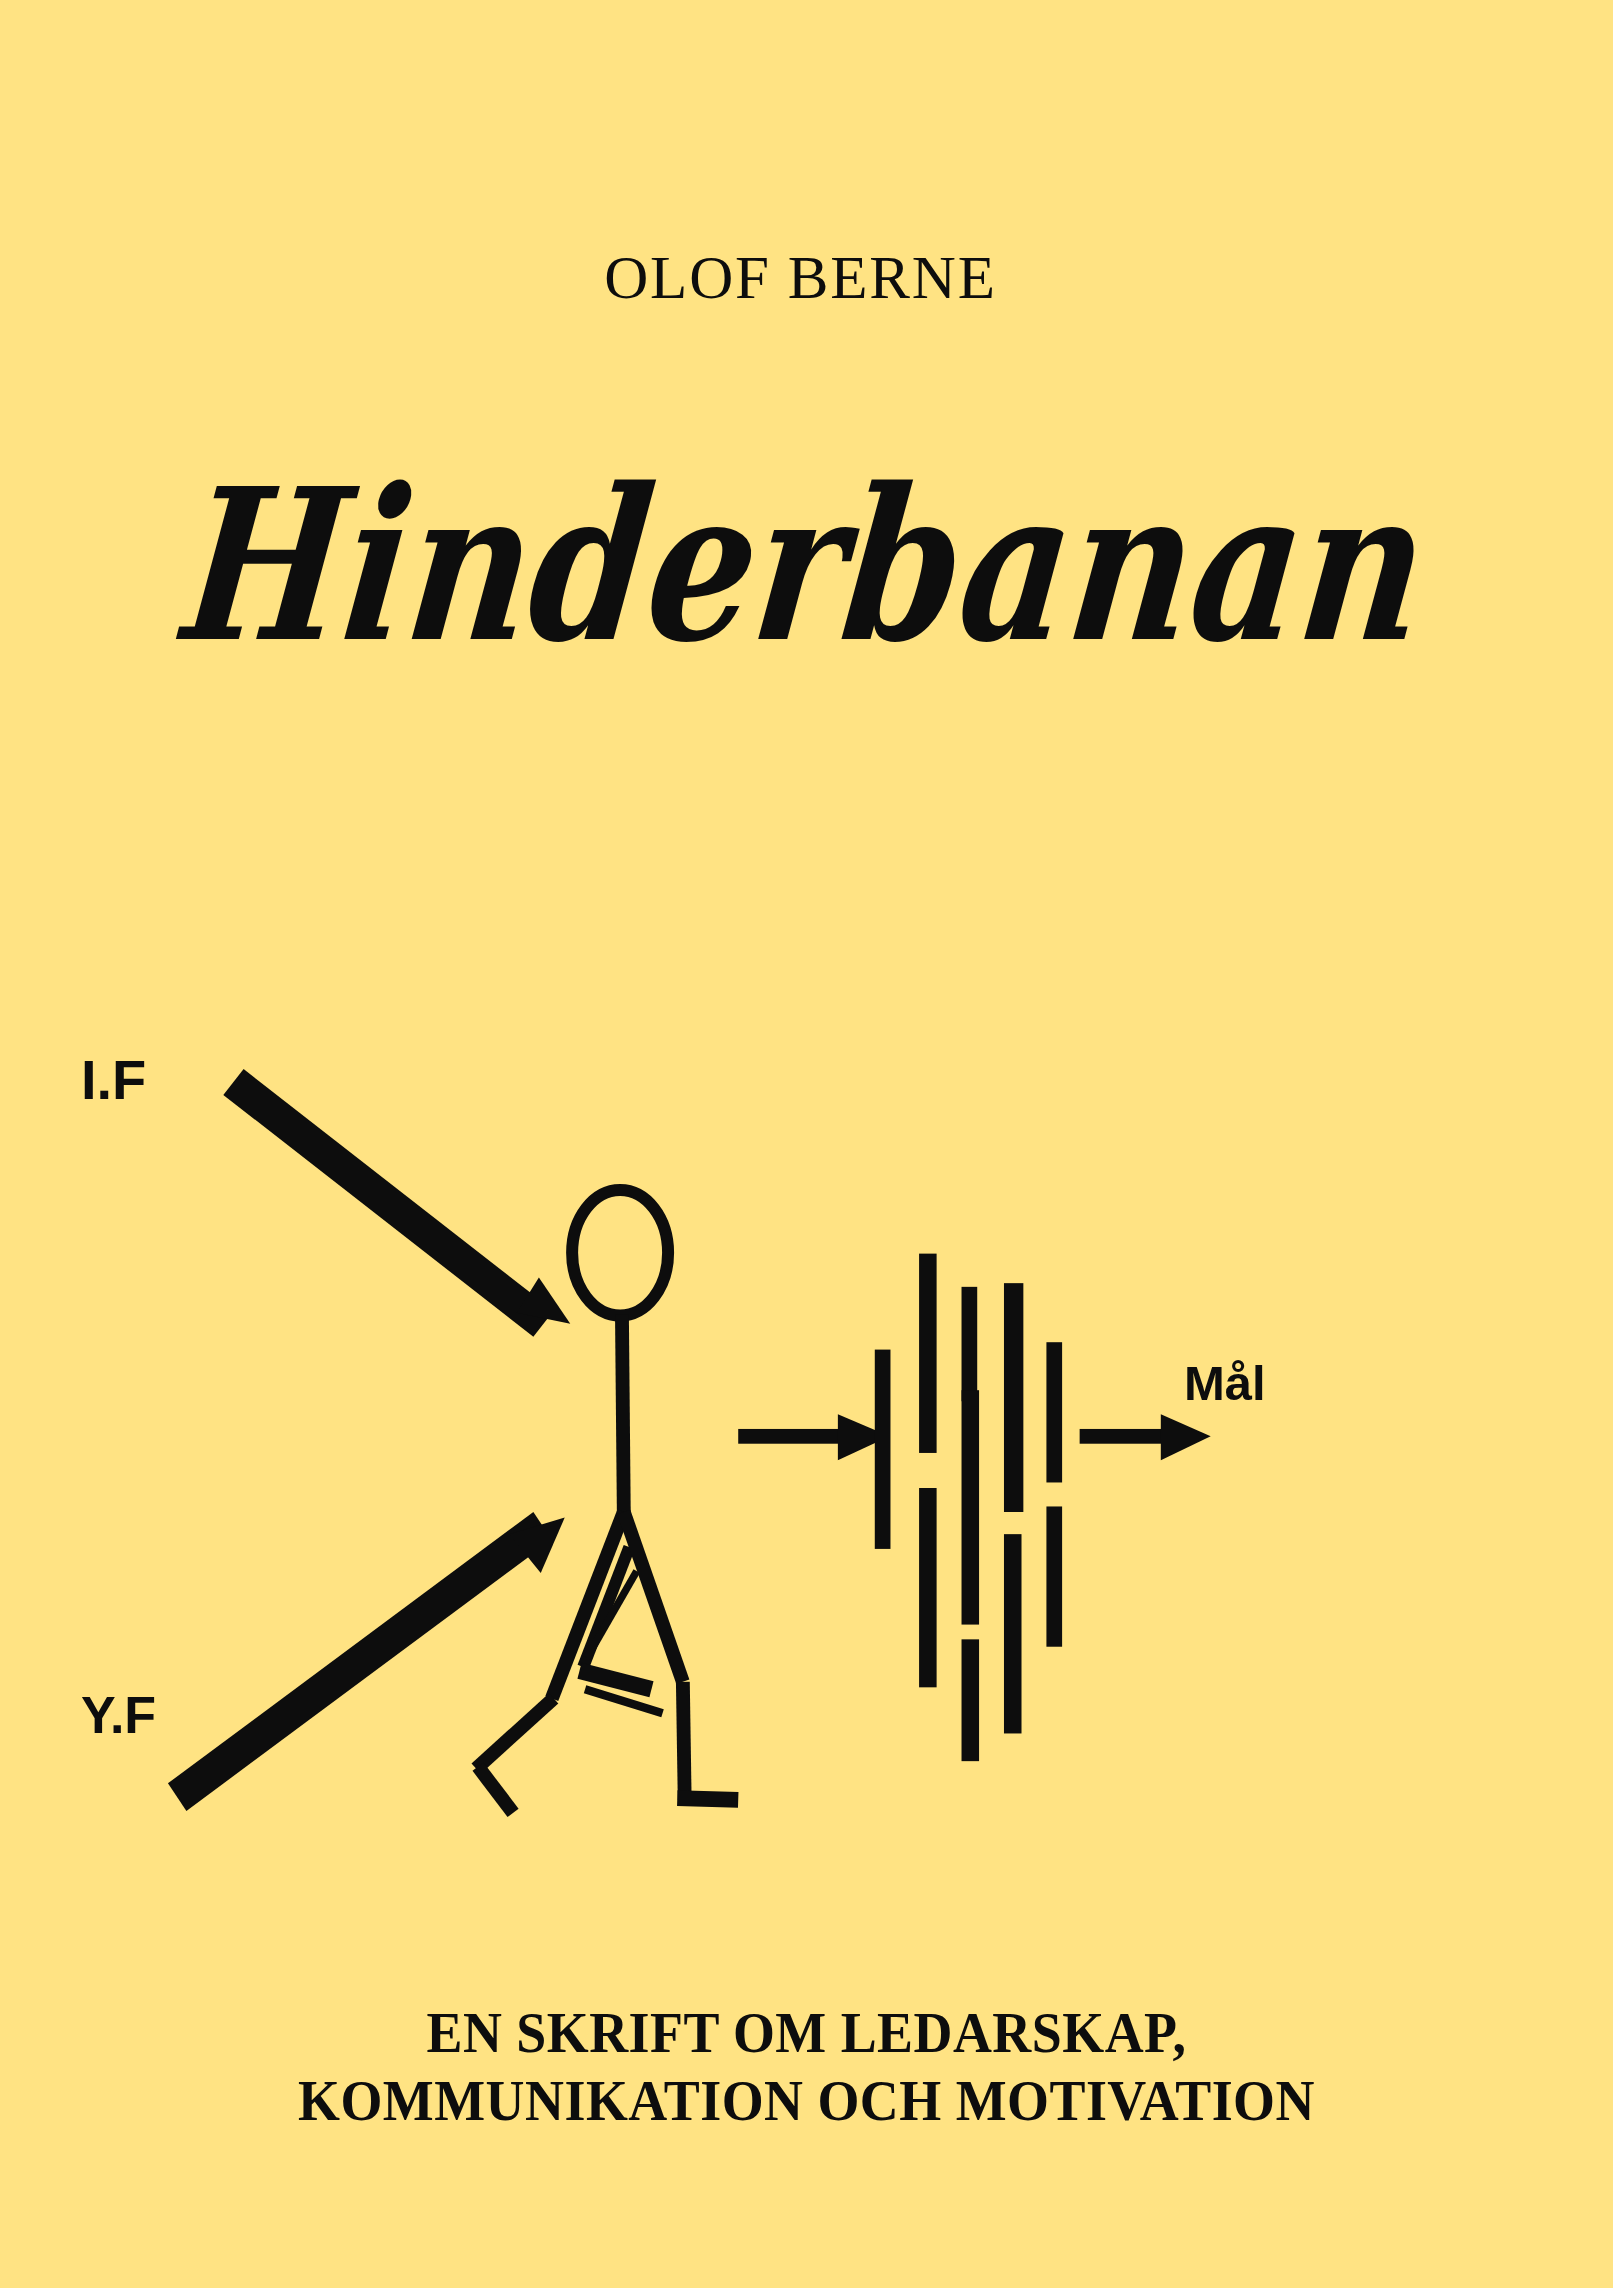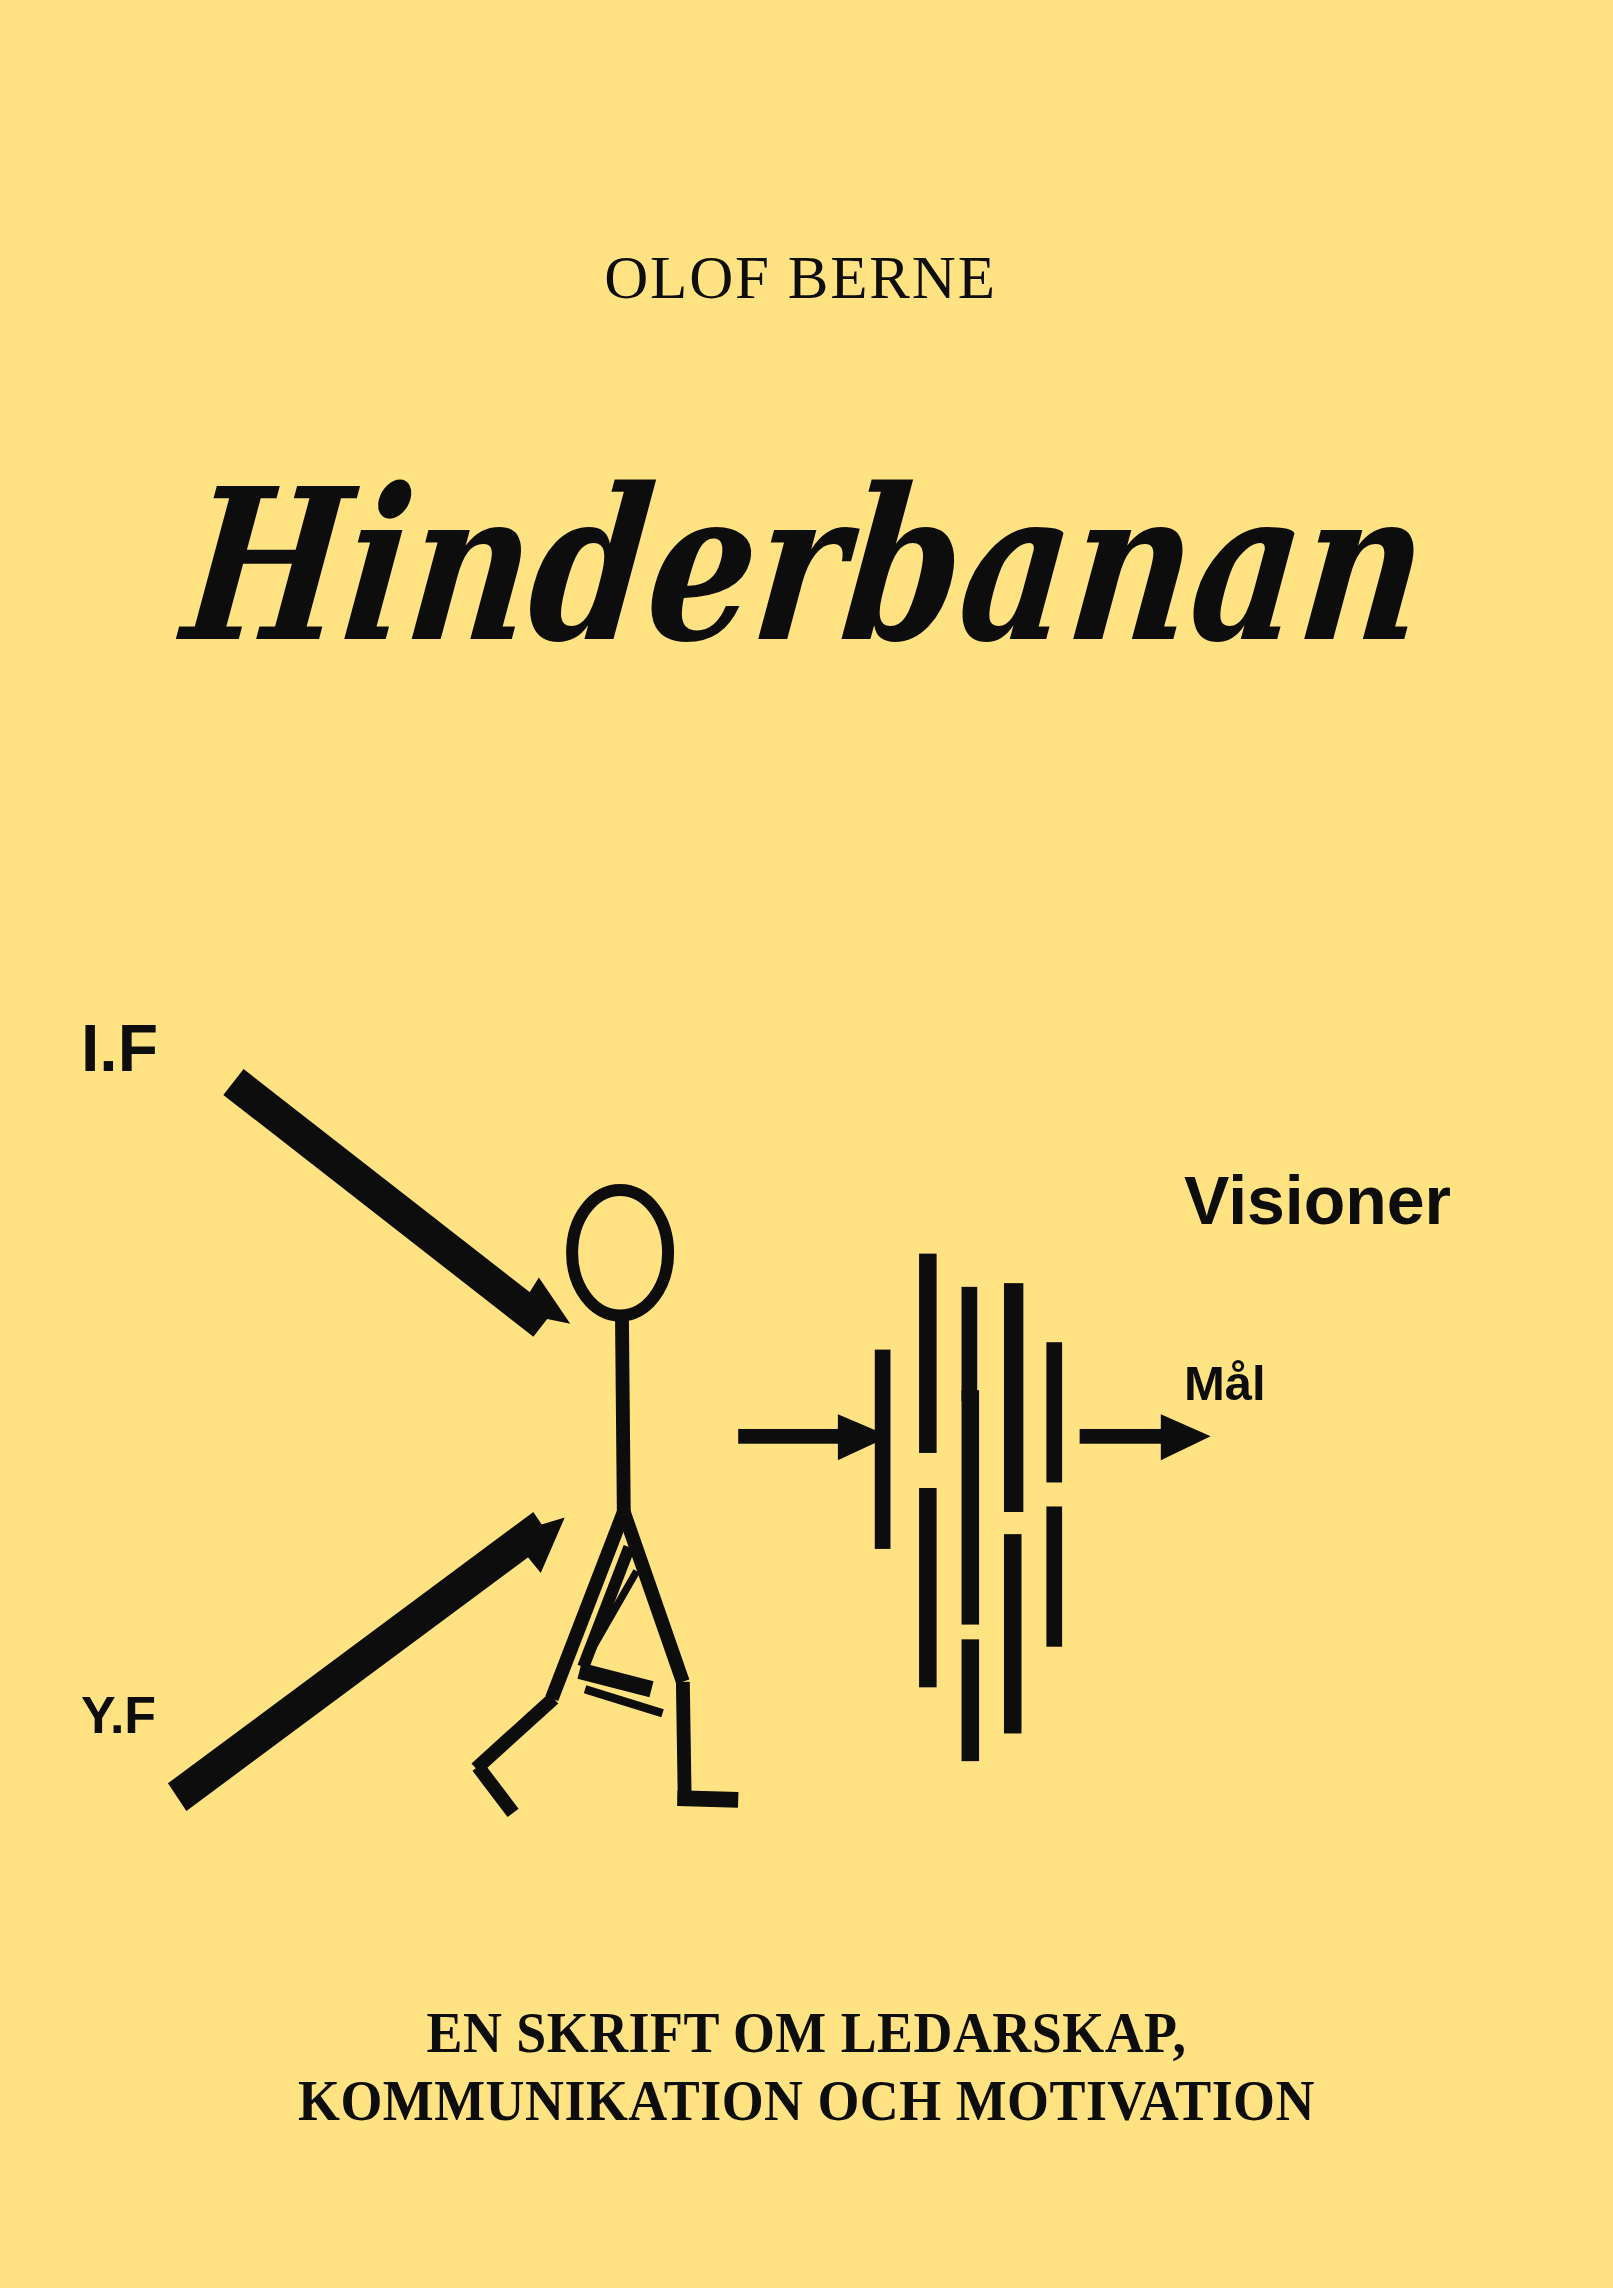--- a/index.html
+++ b/index.html
@@ -65,21 +65,21 @@
 
   
   .diagram-label {
     position: absolute;
     font-family: "Liberation Sans", sans-serif;
     font-weight: 700;
     color: #0d0d0d;
     line-height: 1;
     white-space: nowrap;
   }
-  #label-if   { left: 81px;  top: 1015px; font-size: 66px; }
+  #label-if   { left: 81px;  top: 1052px; font-size: 56px; }
   #label-yf   { left: 81px;  top: 1689px; font-size: 52px; }
   #label-visioner { left: 1184px; top: 1166px; font-size: 68px; }
   #label-mal      { left: 1184px; top: 1359px; font-size: 49px; }
   #label-resultat { left: 1184px; top: 1562px; font-size: 68px; }
 
   
   #subtitle {
     position: absolute;
     left: 0;
     right: 0;
@@ -160,21 +160,20 @@
         <rect x="1170" y="508" width="96" height="16"></rect>
         <path d="M 1258,492 L 1312,516 L 1258,542 Z"></path>
       </g>
     </svg>
   </div>
 
   <div class="diagram-label" id="label-if">I.F</div>
 
   <div class="diagram-label" id="label-yf">Y.F</div>
 
-  <div class="diagram-label" id="label-visioner">Visioner</div>
 
   <div class="diagram-label" id="label-mal">Mål</div>
 
 
   <div id="subtitle">
     <span class="line">EN SKRIFT OM LEDARSKAP,</span>
     <span class="line">KOMMUNIKATION OCH MOTIVATION</span>
   </div>
 
 </div>

